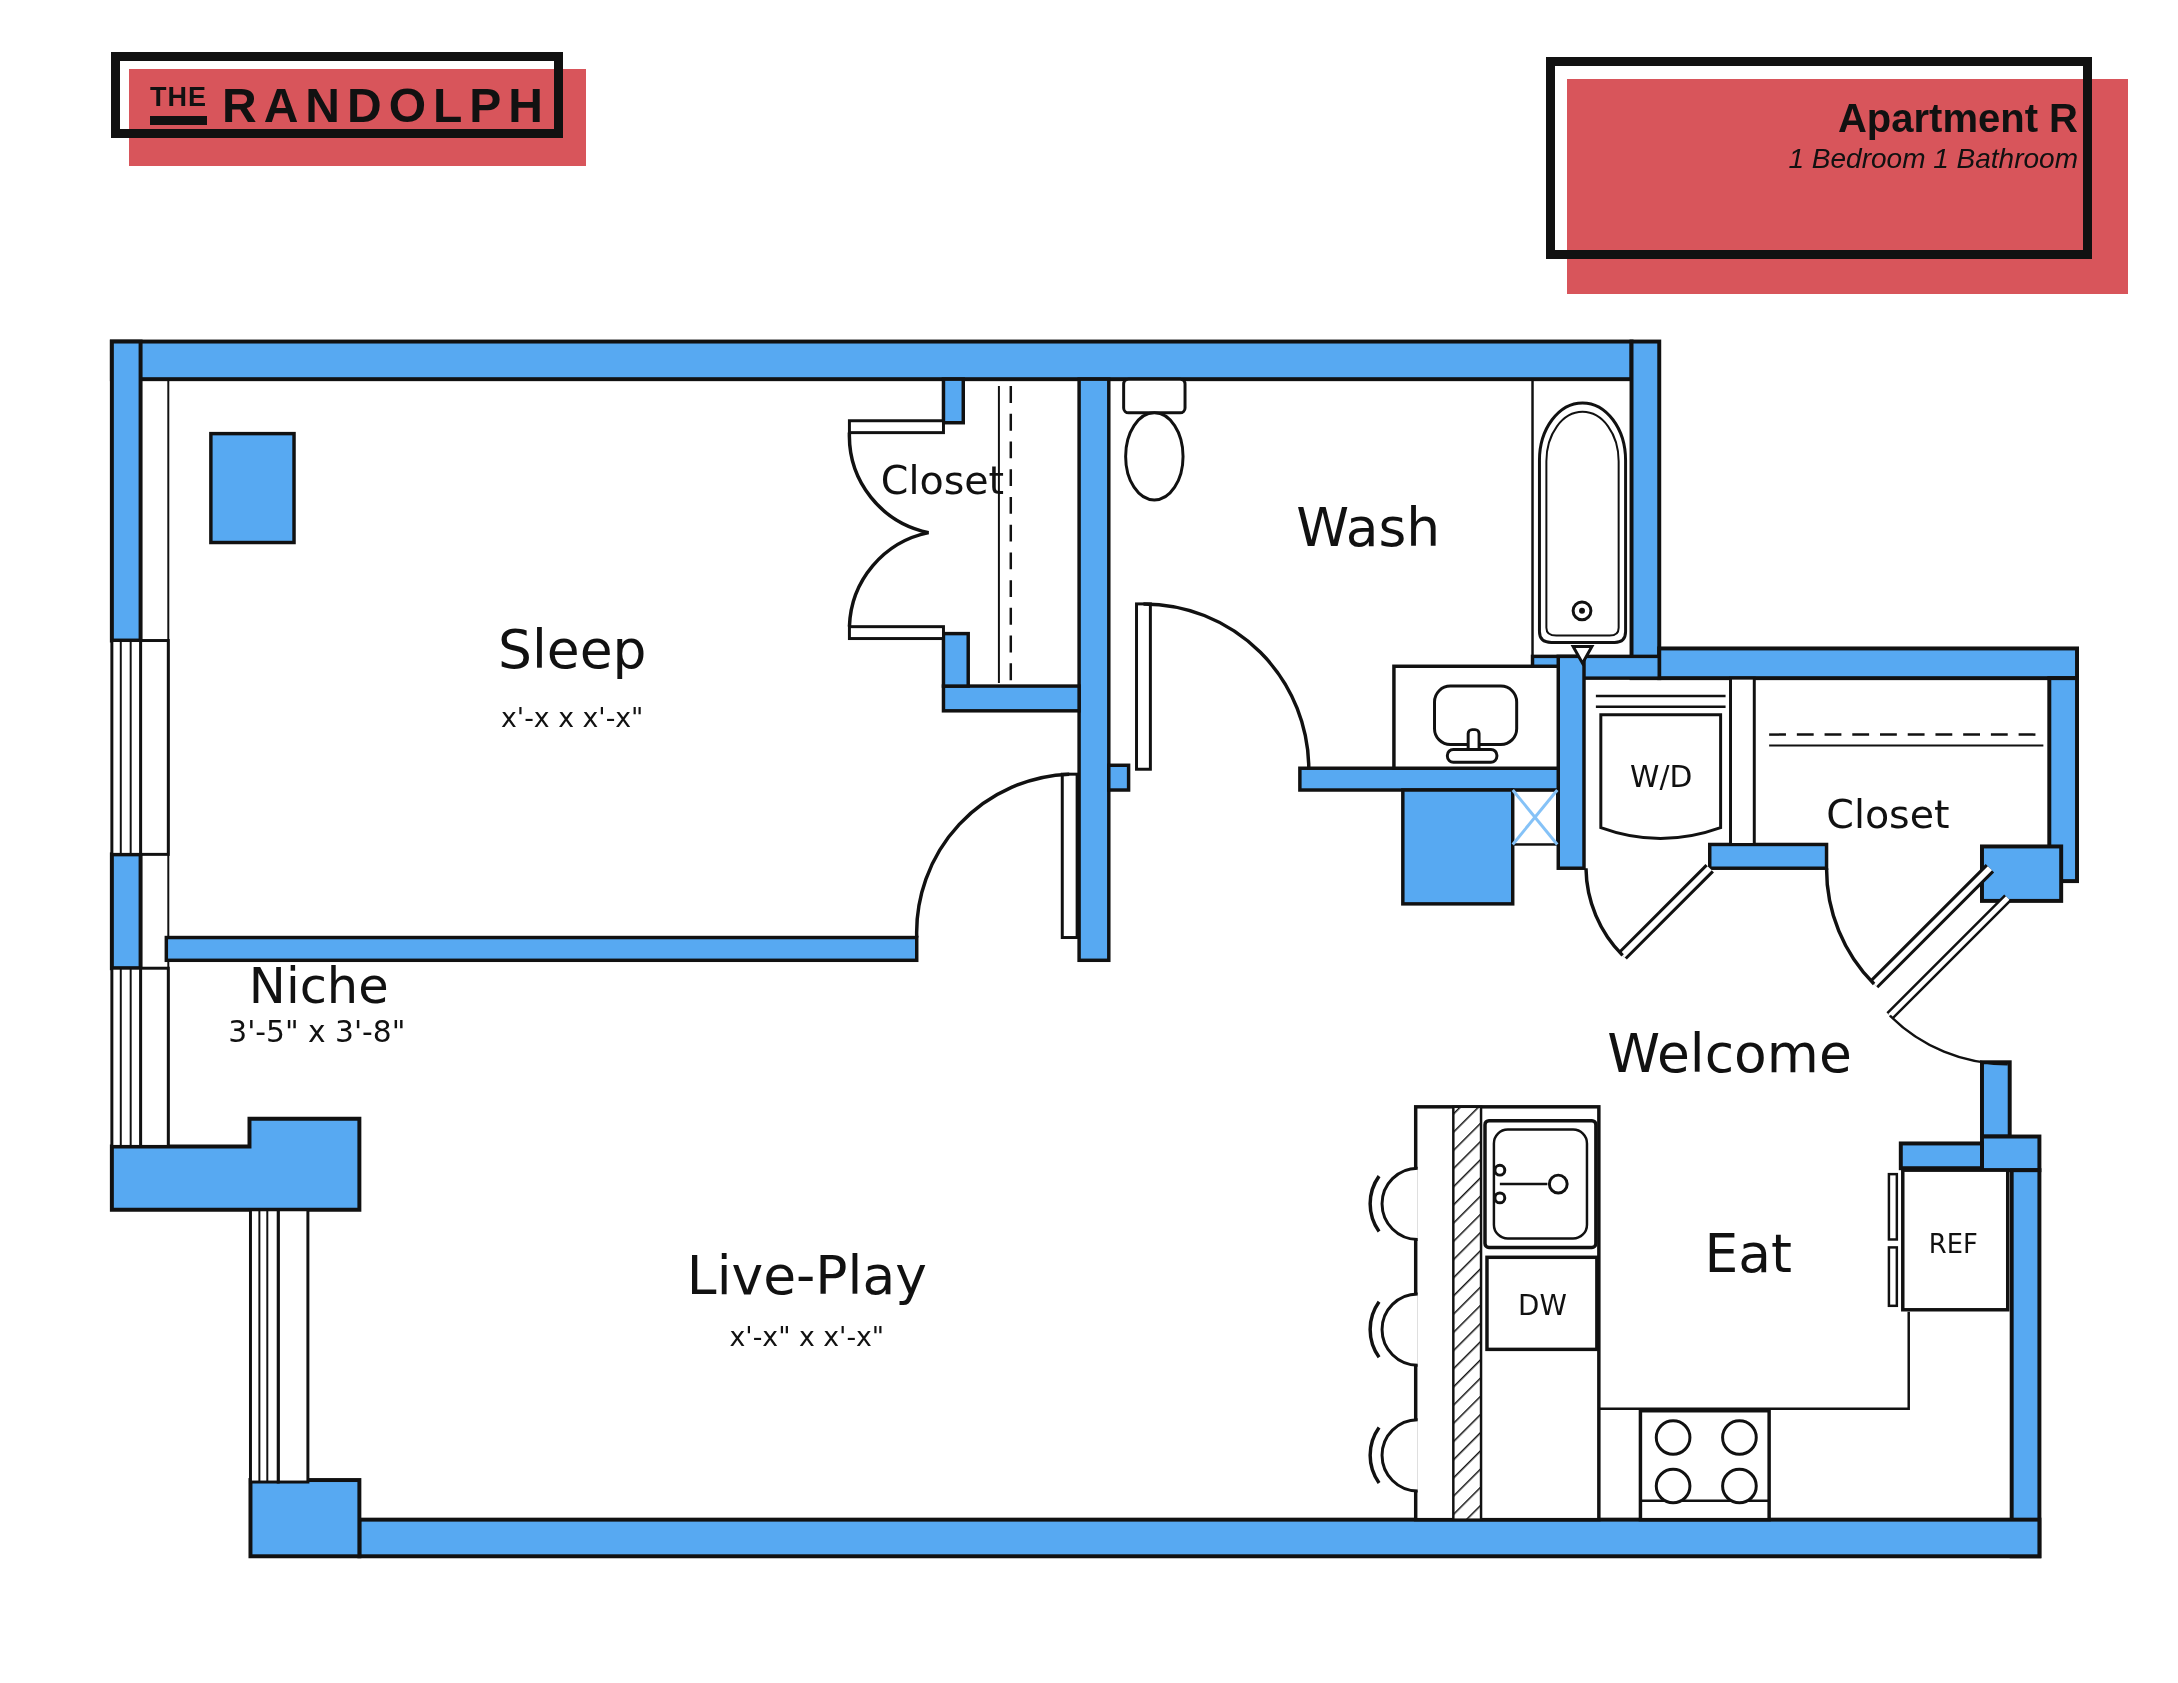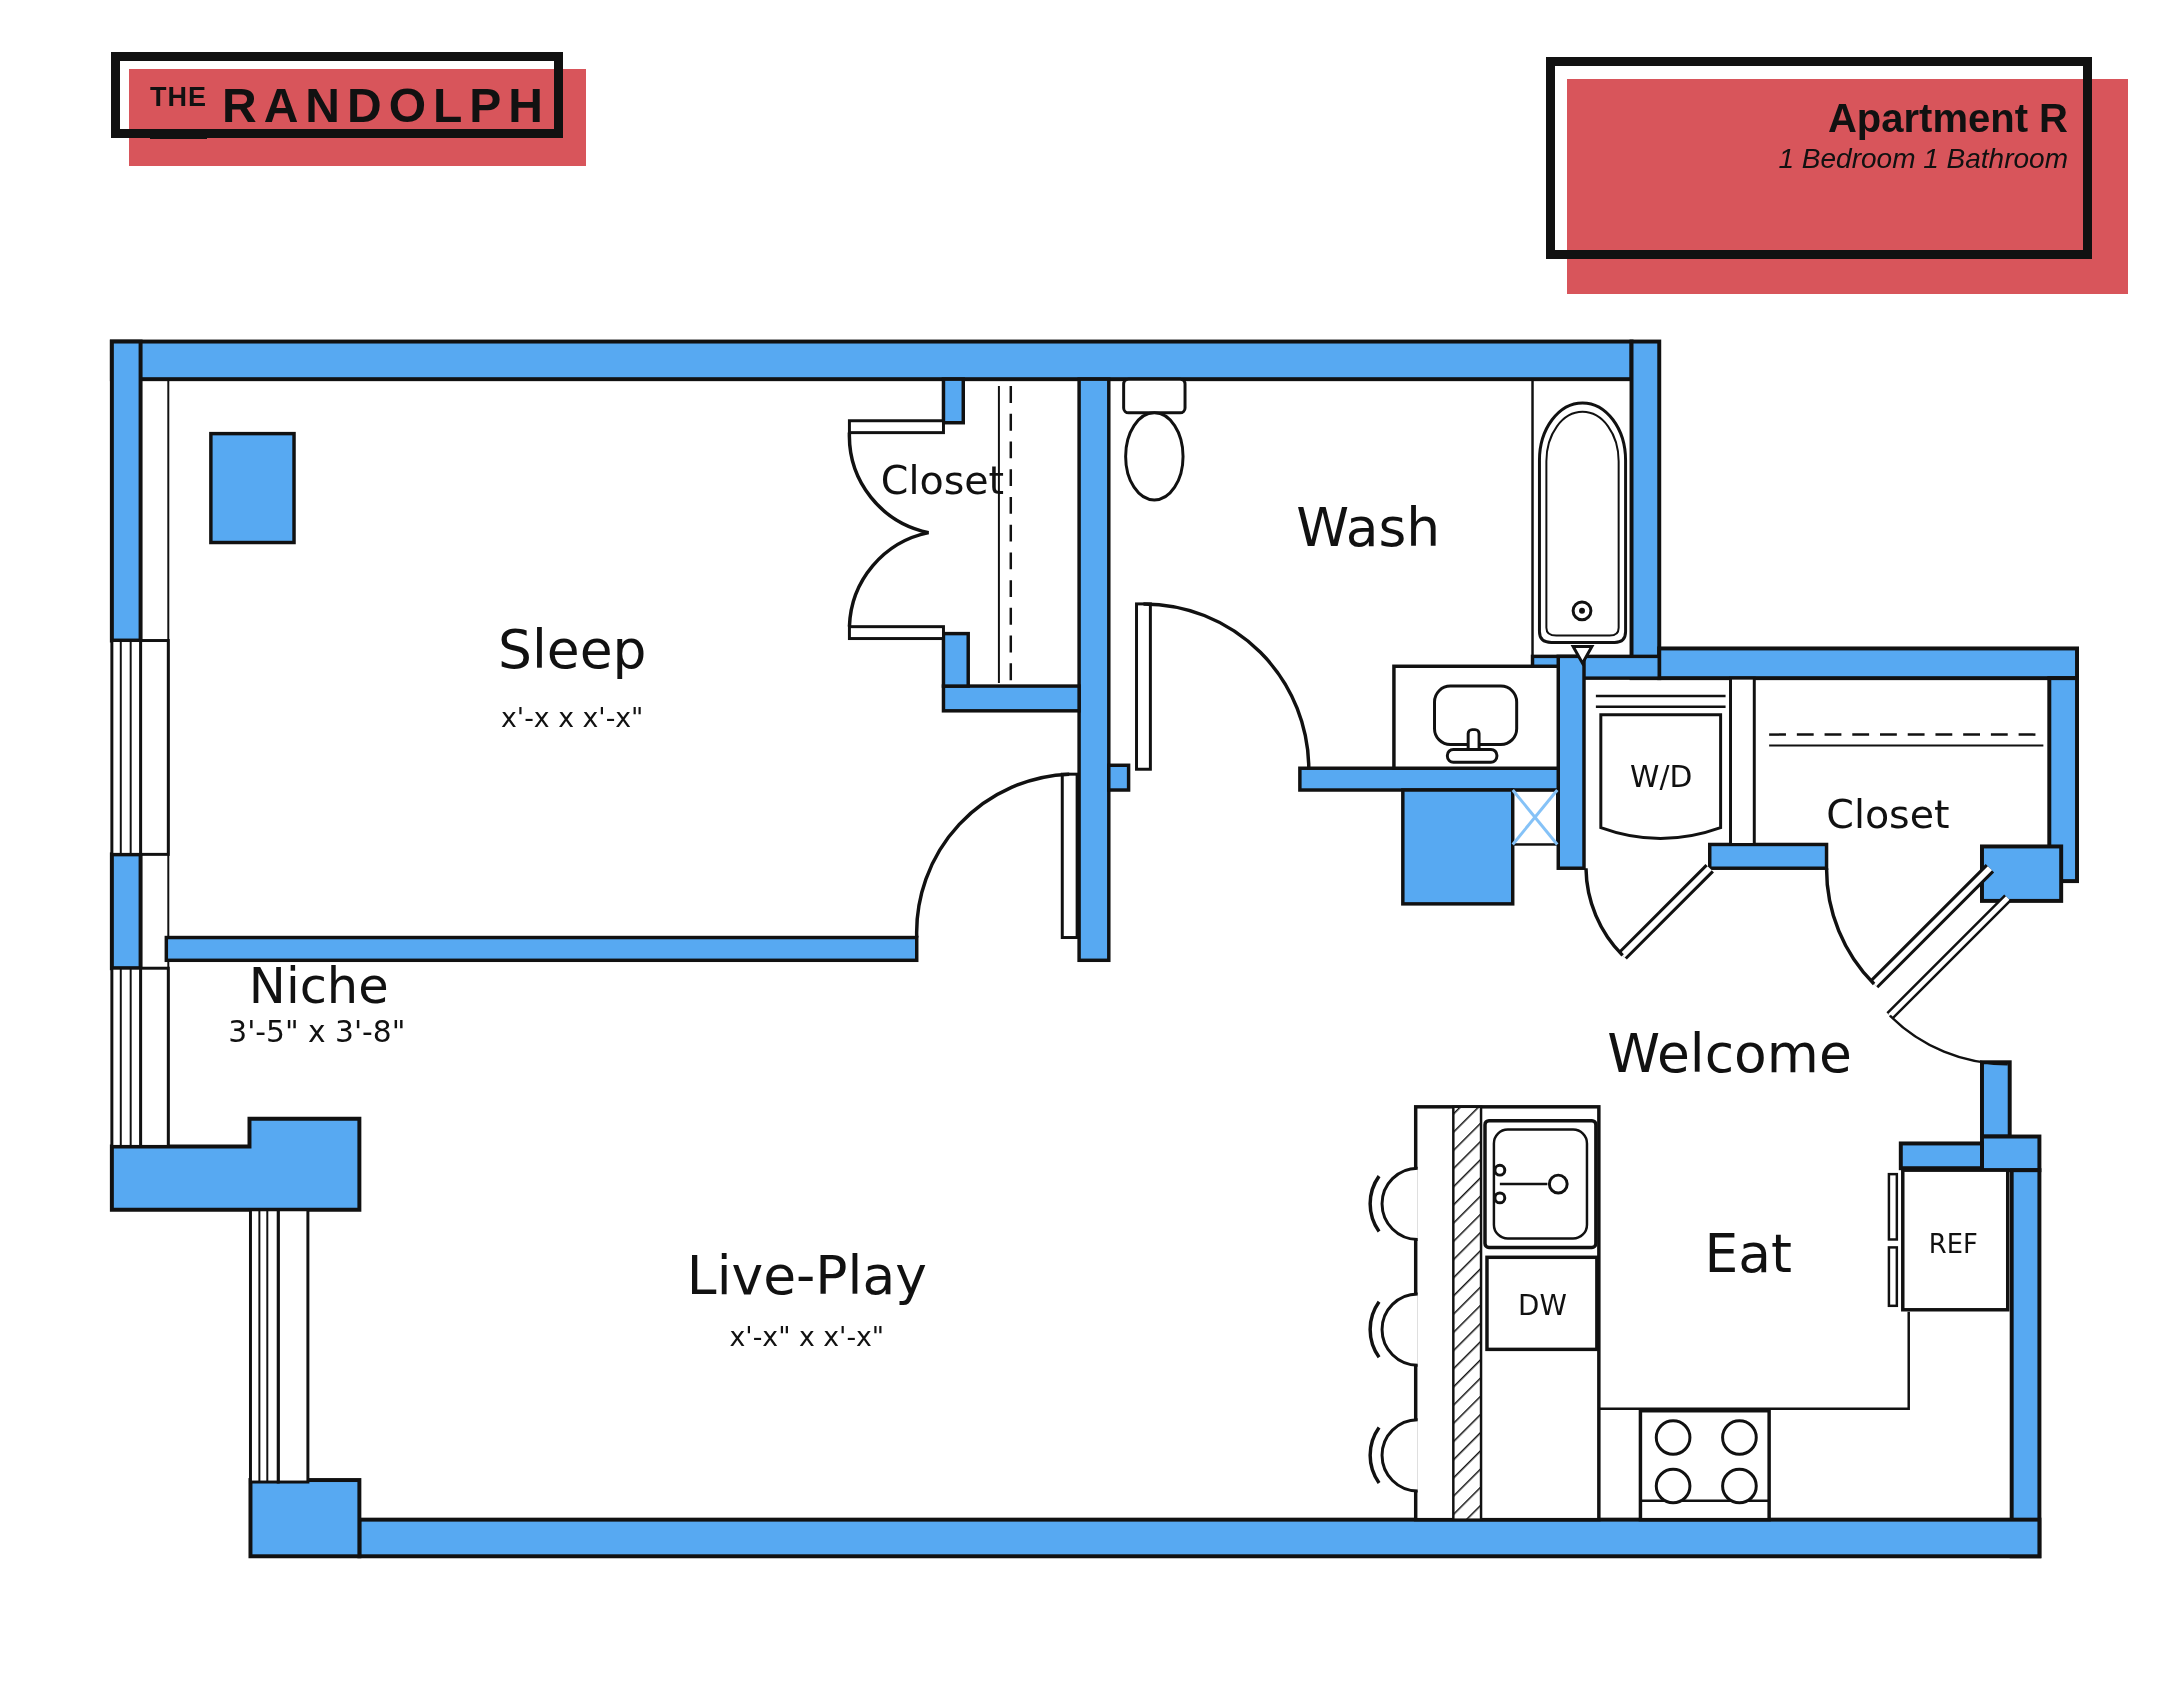--- a/index.html
+++ b/index.html
@@ -6,27 +6,27 @@
   #canvas{position:relative;width:2178px;height:1683px;background:#fff;overflow:hidden;
           font-family:"Liberation Sans", sans-serif;}
   svg{position:absolute;left:0;top:0;}
 
   
   .logo-red{position:absolute;left:129px;top:69px;width:457px;height:97px;background:#D8555B;}
   .logo-frame{position:absolute;left:111px;top:52px;width:452px;height:86px;
               border:9px solid #111;box-sizing:border-box;background:transparent;}
   .logo-text{position:absolute;left:150px;top:81px;display:flex;align-items:flex-start;gap:15px;color:#111;}
   .logo-the{font-size:27px;font-weight:bold;letter-spacing:1px;border-bottom:9px solid #111;
-            padding-bottom:19px;margin-top:3px;line-height:1;}
+            padding-bottom:5px;margin-top:3px;line-height:1;}
   .logo-name{font-size:48px;font-weight:bold;letter-spacing:7px;line-height:1;margin-top:1px;}
 
   .info-red{position:absolute;left:1567px;top:79px;width:561px;height:215px;background:#D8555B;}
   .info-frame{position:absolute;left:1546px;top:57px;width:546px;height:202px;
               border:9px solid #111;box-sizing:border-box;}
-  .info-text{position:absolute;right:110px;top:95px;text-align:right;color:#111;}
+  .info-text{position:absolute;right:100px;top:95px;text-align:right;color:#111;}
   .info-title{font-size:40px;font-weight:bold;line-height:1.15;}
   .info-line{font-size:28px;line-height:1.32;font-style:italic;}
 
   
   .wall{fill:#57A9F2;stroke:#111;stroke-width:4;}
   .iwall{fill:#57A9F2;stroke:#111;stroke-width:3.5;}
   .hollow{fill:#fff;stroke:#111;stroke-width:3;}
   .fix{fill:#fff;stroke:#111;stroke-width:3;}
   .fix2{fill:#fff;stroke:#111;stroke-width:3.5;}
   .thin{stroke:#111;stroke-width:2.5;fill:none;}

